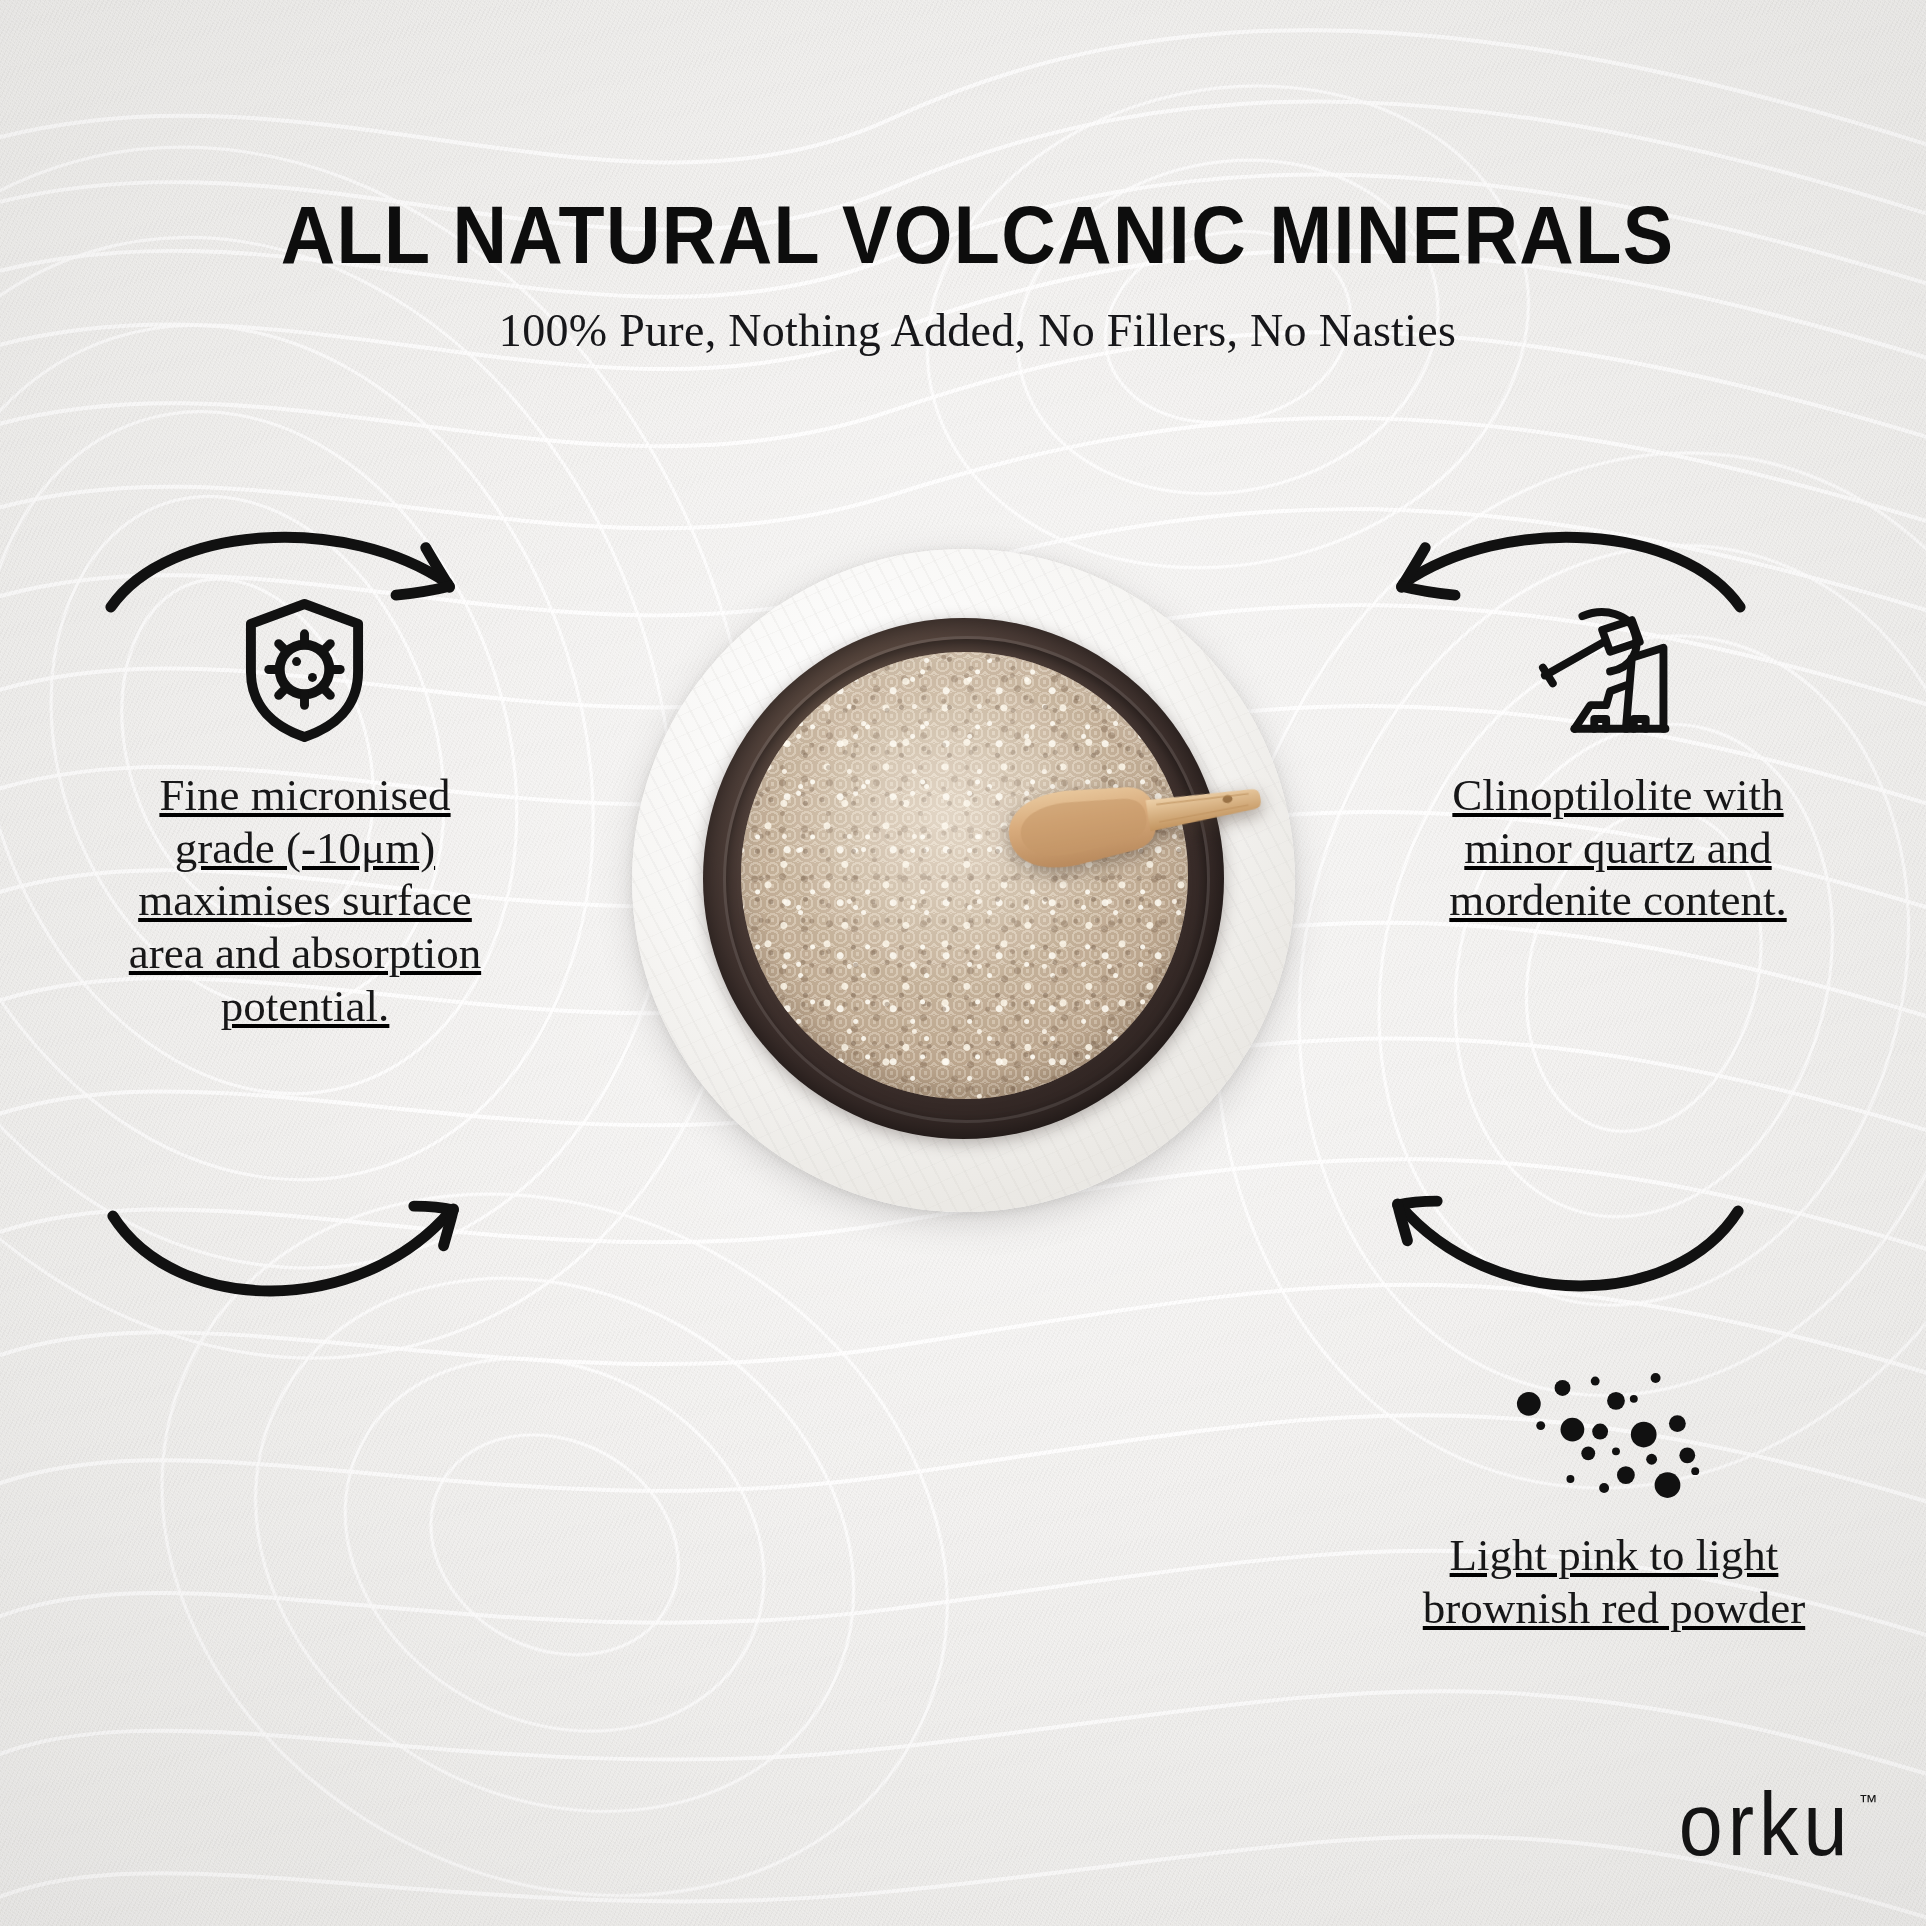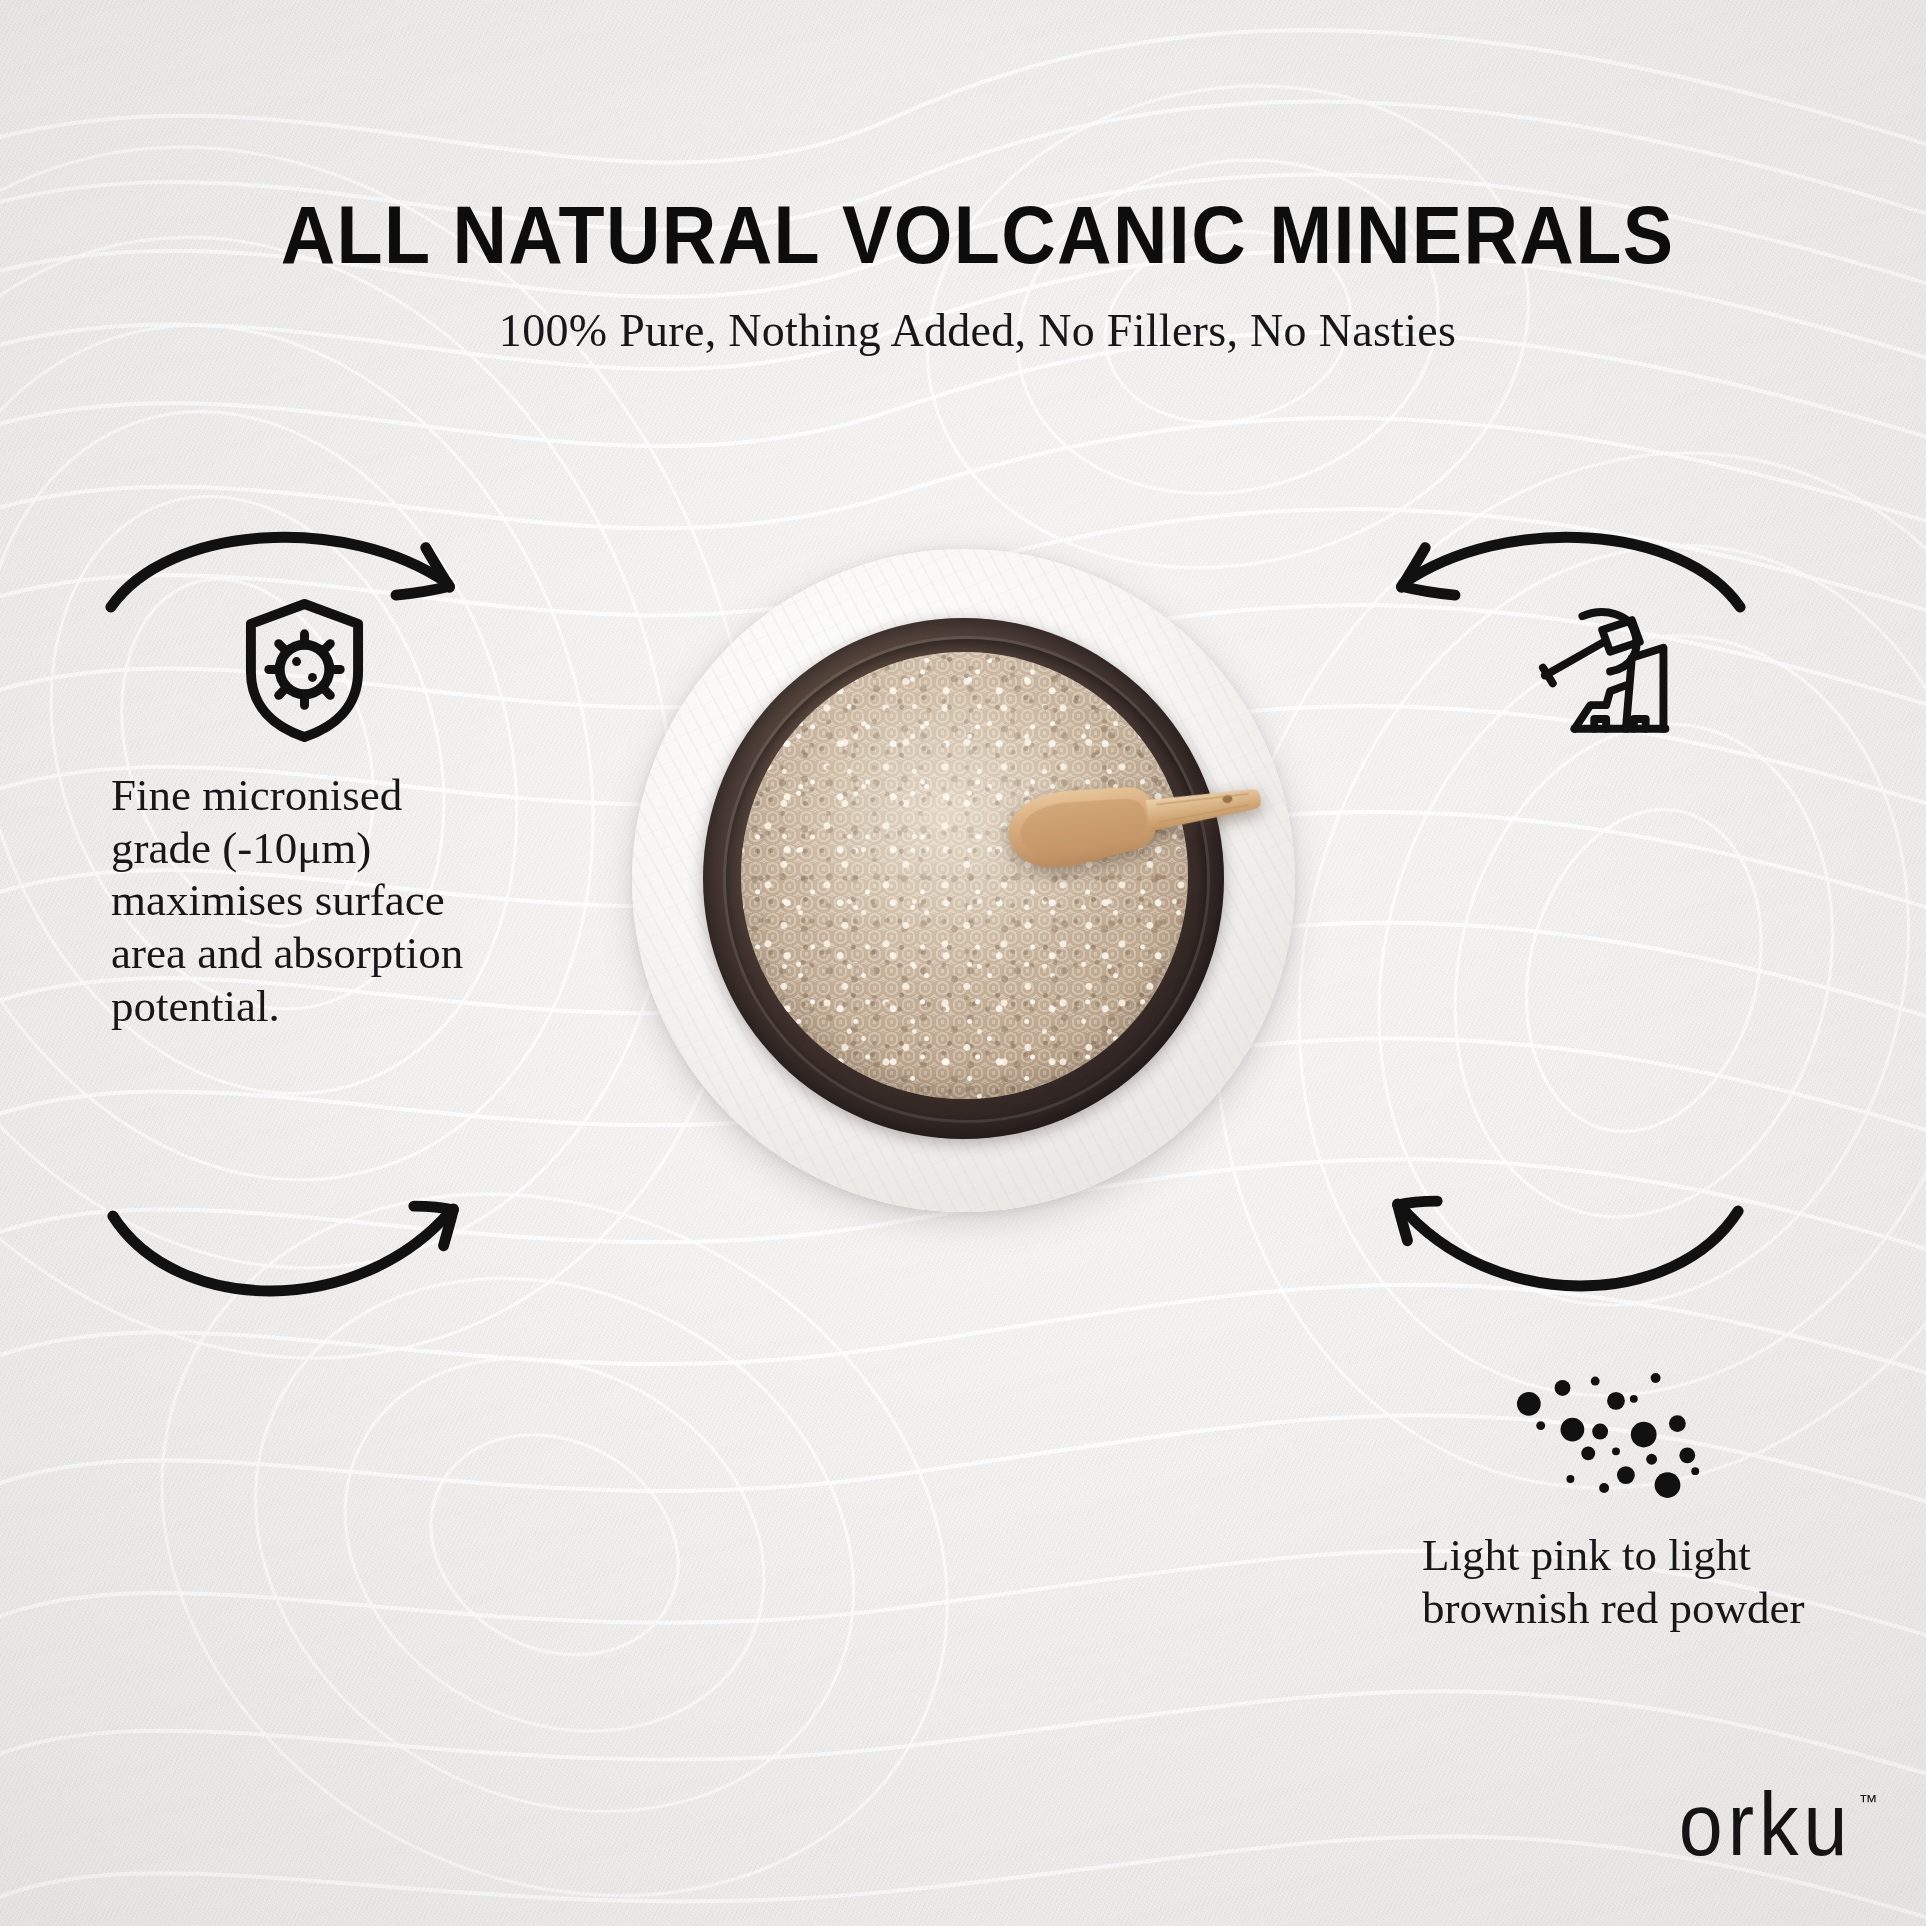--- a/index.html
+++ b/index.html
@@ -118,21 +118,21 @@
     background:radial-gradient(circle at 46% 36%, rgba(255,252,246,.40) 0%, rgba(255,255,255,0) 46%);
   }
   #scoop{
     position:absolute;
     left:297px;top:153px;width:262px;height:95px;
     transform:rotate(-9deg);
     filter:drop-shadow(0 6px 9px rgba(70,56,44,.45));
   }
 
   
-  .quad{position:absolute;width:455px;}
+  .quad{position:absolute;width:455px;text-align:center;text-decoration:underline;}
   .quad .icon-wrap{display:flex;justify-content:center;align-items:flex-end;height:149px;}
   .quad .caption{
     font-family:"Liberation Serif", serif;
     font-size:45px;line-height:1.17;color:#171718;
     margin-top:26px;
   }
   #quad-tl{left:77px;top:594px;}
   #quad-tr{left:1390px;top:594px;}
   #quad-bl{left:67px;top:1346px;}
   #quad-br{left:1386px;top:1354px;}
@@ -314,20 +314,21 @@
           <path d="M70 40 L 10 74"></path>
           <path d="M8 66 L 18 82"></path>
           <path d="M92 128 L 98 56 L 130 46 L 130 128"></path>
           <path d="M40 128 L 56 104 L 72 104 L 76 90 L 92 84"></path>
           <path d="M40 128 L 132 128"></path>
           <path d="M60 128 L 60 118 L 72 118 L 72 128"></path>
           <path d="M100 128 L 100 118 L 112 118 L 112 128"></path>
         </g>
       </svg>
     </div>
+    <div class="caption">Clinoptilolite with minor quartz and mordenite content.</div>
   </div>
 
 
   <div class="quad" id="quad-br">
     <div class="icon-wrap">
       <svg width="206" height="135" viewBox="0 0 208 136">
         <g fill="#111">
           <circle cx="18" cy="36" r="12"></circle>
           <circle cx="52" cy="20" r="8"></circle>
           <circle cx="85" cy="13" r="4.5"></circle>

